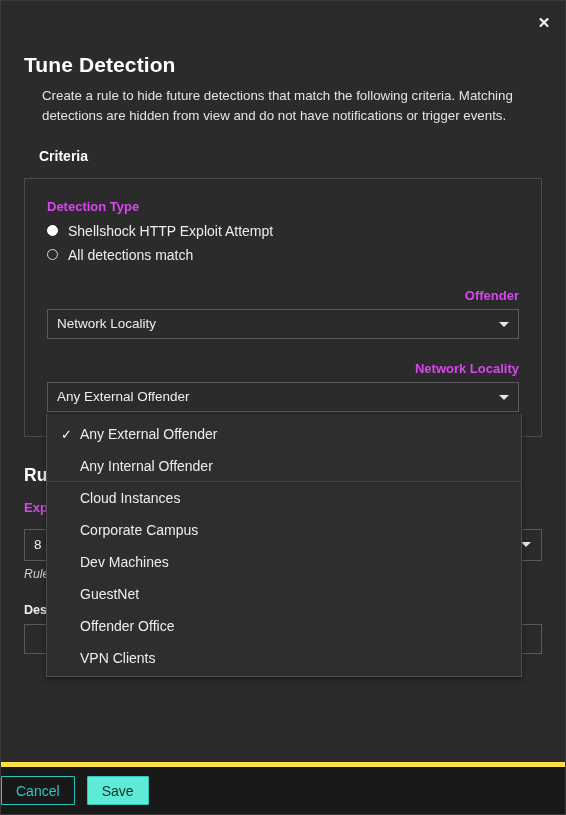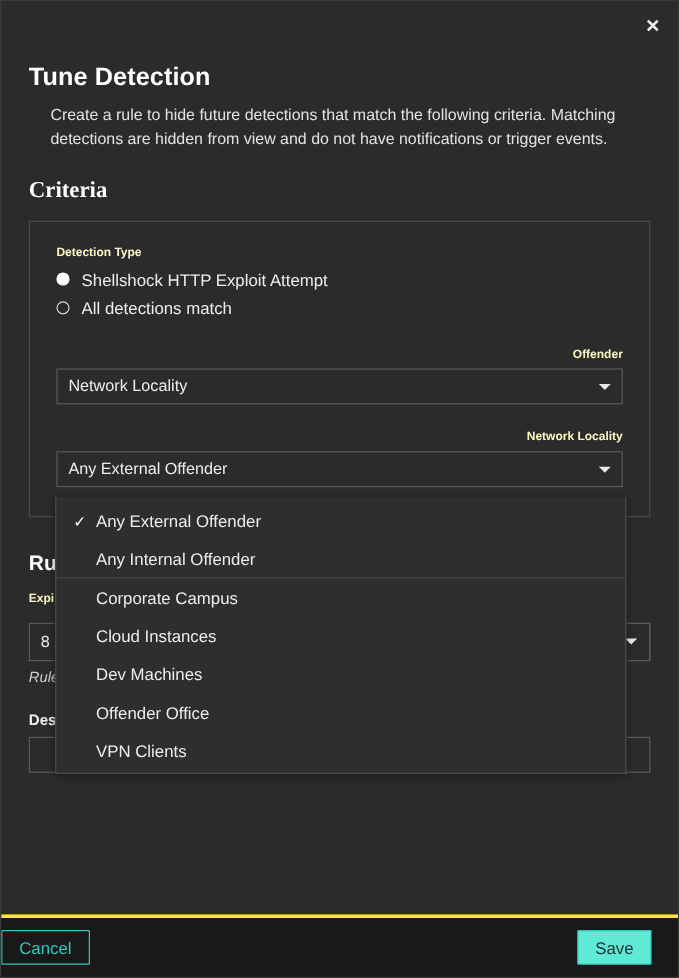--- a/index.html
+++ b/index.html
@@ -52,38 +52,37 @@
     letter-spacing: .1px;
   }
   .modal-desc {
     margin: 9px 0 0 18px;
     font-size: 13.3px;
     line-height: 1.5;
     color: #e2e2e2;
     max-width: 522px;
   }
   .section-title {
-    margin: 22px 0 0 0;
-    font-size: 19px;
+    margin: 22px 0 0 15px;
+    font-size: 14px;
     font-weight: bold;
     color: #ffffff;
-    font-family: Liberation Serif, serif;
   }
 
   
   .panel {
     margin-top: 14px;
     border: 1px solid #4a4a4a;
     padding: 20px 22px 24px 22px;
   }
 
   .field-label {
-    font-size: 10px;
-    font-weight: bold;
-    color: #fef9c3;
+    font-size: 13px;
+    font-weight: bold;
+    color: #d946ef;
     margin: 0 0 6px 0;
   }
   .field-label.spaced { margin-top: 22px; text-align: right; }
 
   .radio-row {
     display: flex;
     align-items: center;
     margin: 0 0 2px 0;
     height: 22px;
     cursor: pointer;
@@ -217,24 +216,24 @@
   .menu-item.divider-after {
     border-bottom: 1px solid #454545;
   }
 
   
   #footer {
     position: absolute;
     left: 0; right: 0; bottom: 0;
     height: 52px;
     background: #191919;
-    border-top: 3px solid #fde047;
-    display: flex;
-    align-items: center;
-    justify-content: space-between;
+    border-top: 5px solid #fde047;
+    display: flex;
+    align-items: center;
+    justify-content: flex-start;
     padding-right: 22px;
     gap: 12px;
     z-index: 60;
   }
   .btn {
     height: 29px;
     min-width: 62px;
     font-size: 14px;
     font-family: "Liberation Sans", sans-serif;
     cursor: pointer;
@@ -322,29 +321,33 @@
       <div class="menu-item">
         <span class="menu-check">✓</span>
         <span>Any External Offender</span>
       </div>
       <div class="menu-item divider-after">
         <span class="menu-check"></span>
         <span>Any Internal Offender</span>
       </div>
       <div class="menu-item">
         <span class="menu-check"></span>
+        <span>Cloud Instances</span>
+      </div>
+      <div class="menu-item">
+        <span class="menu-check"></span>
         <span>Corporate Campus</span>
       </div>
       <div class="menu-item">
         <span class="menu-check"></span>
-        <span>Cloud Instances</span>
-      </div>
-      <div class="menu-item">
-        <span class="menu-check"></span>
         <span>Dev Machines</span>
+      </div>
+      <div class="menu-item">
+        <span class="menu-check"></span>
+        <span>GuestNet</span>
       </div>
       <div class="menu-item">
         <span class="menu-check"></span>
         <span>Offender Office</span>
       </div>
       <div class="menu-item">
         <span class="menu-check"></span>
         <span>VPN Clients</span>
       </div>
     </div>

